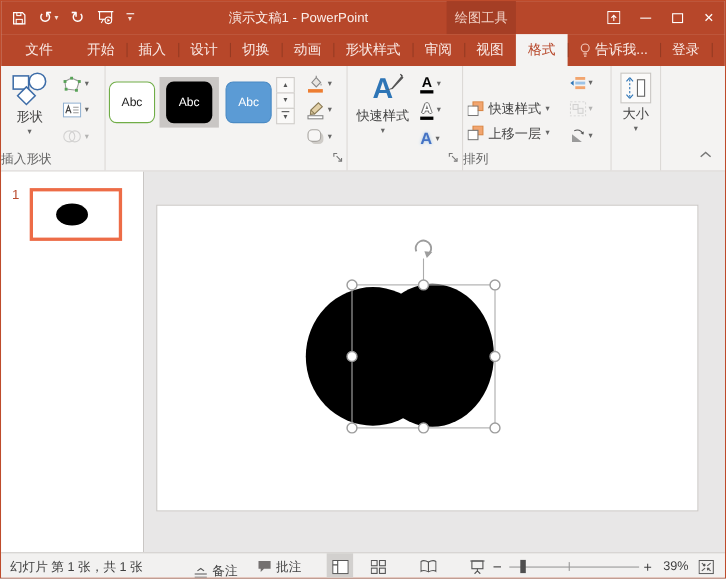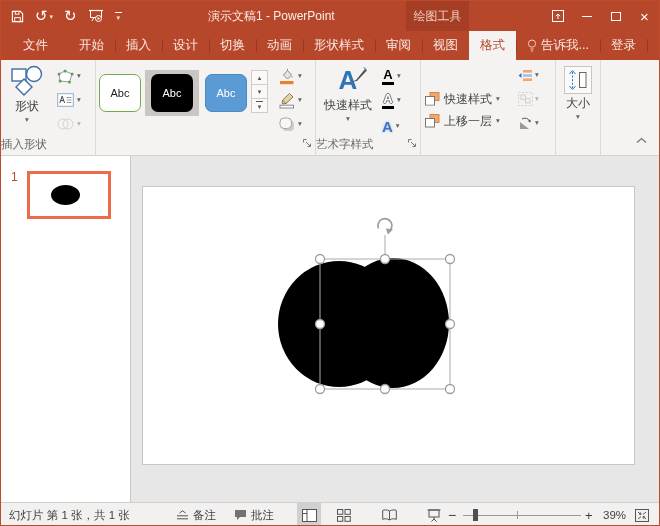--- a/index.html
+++ b/index.html
@@ -279,21 +279,20 @@
         <span class="ta-letter" style="color:#4472C4;text-shadow:0 0 3px #9DC3E6;font-size:15px;">A</span>
         <span class="caret">▾</span>
       </div>
       <div class="launcher">
         <svg width="10" height="10" viewBox="0 0 10 10">
             <path d="M1.5 4.5 v-3 h3" fill="none" stroke="#777"></path>
             <path d="M4 4 l4 4" stroke="#777"></path>
             <path d="M8.5 5.6 v2.9 h-2.9" fill="none" stroke="#777"></path>
           </svg>
       </div>
-      <div class="glabel">艺术字样式</div>
     </div>
 
     <div class="group" style="left:420px;width:135px;">
       <div class="arr-row" style="top:4px;margin-top:46px;">
         <svg width="15" height="14" viewBox="0 0 15 14">
             <rect x="5" y="0.5" width="9" height="8" fill="#F2A56F" stroke="#D98745"></rect>
             <rect x="0.5" y="4.5" width="9" height="8.5" fill="#fff" stroke="#777"></rect>
           </svg>
         <span>上移一层</span>
         <span class="caret">▾</span>
@@ -325,20 +324,21 @@
         <span class="caret">▾</span>
       </div>
       <div class="arr-ico" style="left:97px;top:52px;">
         <svg width="15" height="14" viewBox="0 0 15 14">
             <path d="M2 13 h9 l-9 -7 z" fill="#9a9a9a"></path>
             <path d="M4 3 a5.5 5.5 0 0 1 8 2.5" fill="none" stroke="#555"></path>
             <path d="M12.8 3.6 l-0.5 3 -2.6 -1.7 z" fill="#555"></path>
           </svg>
         <span class="caret">▾</span>
       </div>
+      <div class="glabel">排列</div>
     </div>
 
     <div class="group" style="left:555px;width:45px;text-align:right;">
       <div class="bigbtn" style="left:5px;top:6px;width:34px;">
         <span class="sizebox">
           <svg width="22" height="22" viewBox="0 0 22 22">
               <path d="M5.5 3 V19" stroke="#2E75B6" stroke-dasharray="2 1.6"></path>
               <path d="M5.5 1.5 l-3 3.5 M5.5 1.5 l3 3.5 M5.5 20.5 l-3 -3.5 M5.5 20.5 l3 -3.5" fill="none" stroke="#2E75B6"></path>
               <rect x="12.5" y="3.5" width="6.5" height="15" fill="#fff" stroke="#666"></rect>
             </svg>
@@ -383,21 +383,21 @@
         <circle cx="319" cy="168" r="4.5"></circle>
         <circle cx="189" cy="233" r="4.5"></circle>
         <circle cx="254" cy="233" r="4.5"></circle>
         <circle cx="319" cy="233" r="4.5"></circle>
       </g>
     </svg>
   </div>
 
   <div class="statusbar">
     <div class="sb" style="left:8px;">幻灯片 第 1 张，共 1 张</div>
-    <div class="sb" style="left:175px;">
+    <div class="sb" style="left:175px;align-items:flex-end;">
       <svg width="13" height="11" viewBox="0 0 13 11">
           <path d="M3.5 3 L6.5 0.8 L9.5 3" fill="none" stroke="#555"></path>
           <path d="M1 5.8 h11 M1 8.8 h11" stroke="#555"></path>
         </svg>
       <span>备注</span>
     </div>
     <div class="sb" style="left:233px;">
       <svg width="13" height="12" viewBox="0 0 13 12">
           <path d="M1 1 h11 v7 h-6 l-3 3 v-3 h-2 z" fill="#747170"></path>
         </svg>

